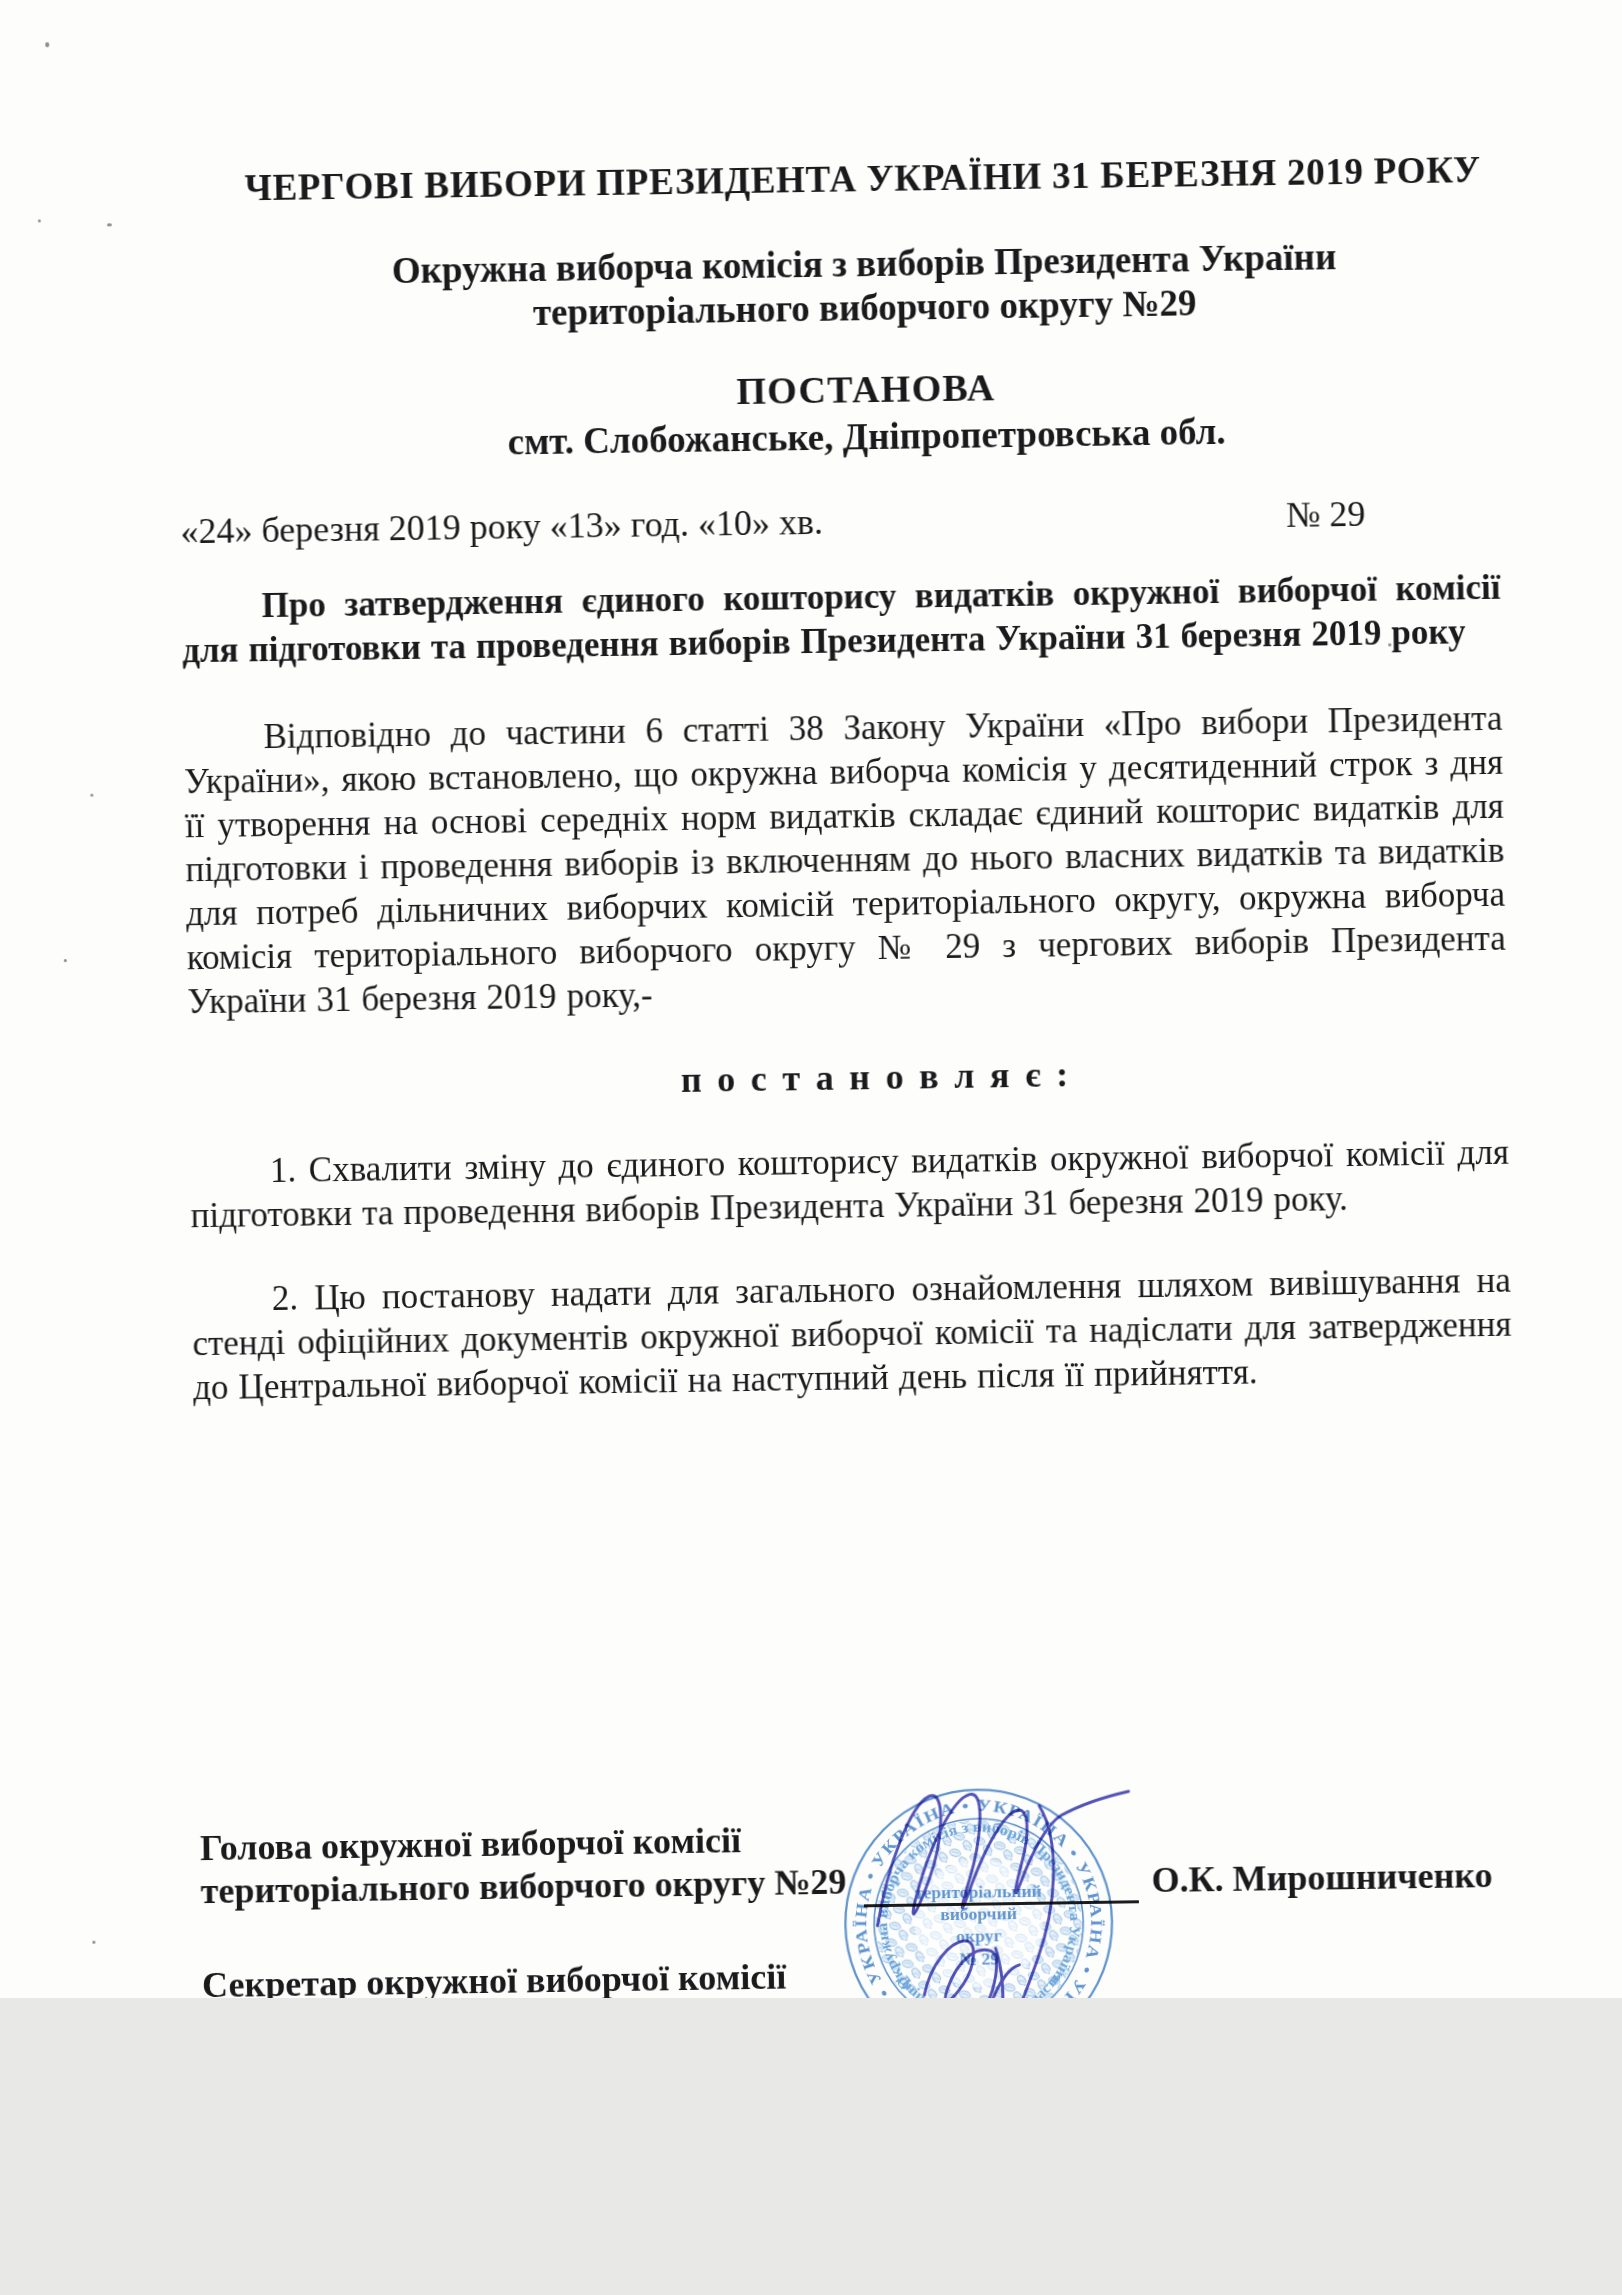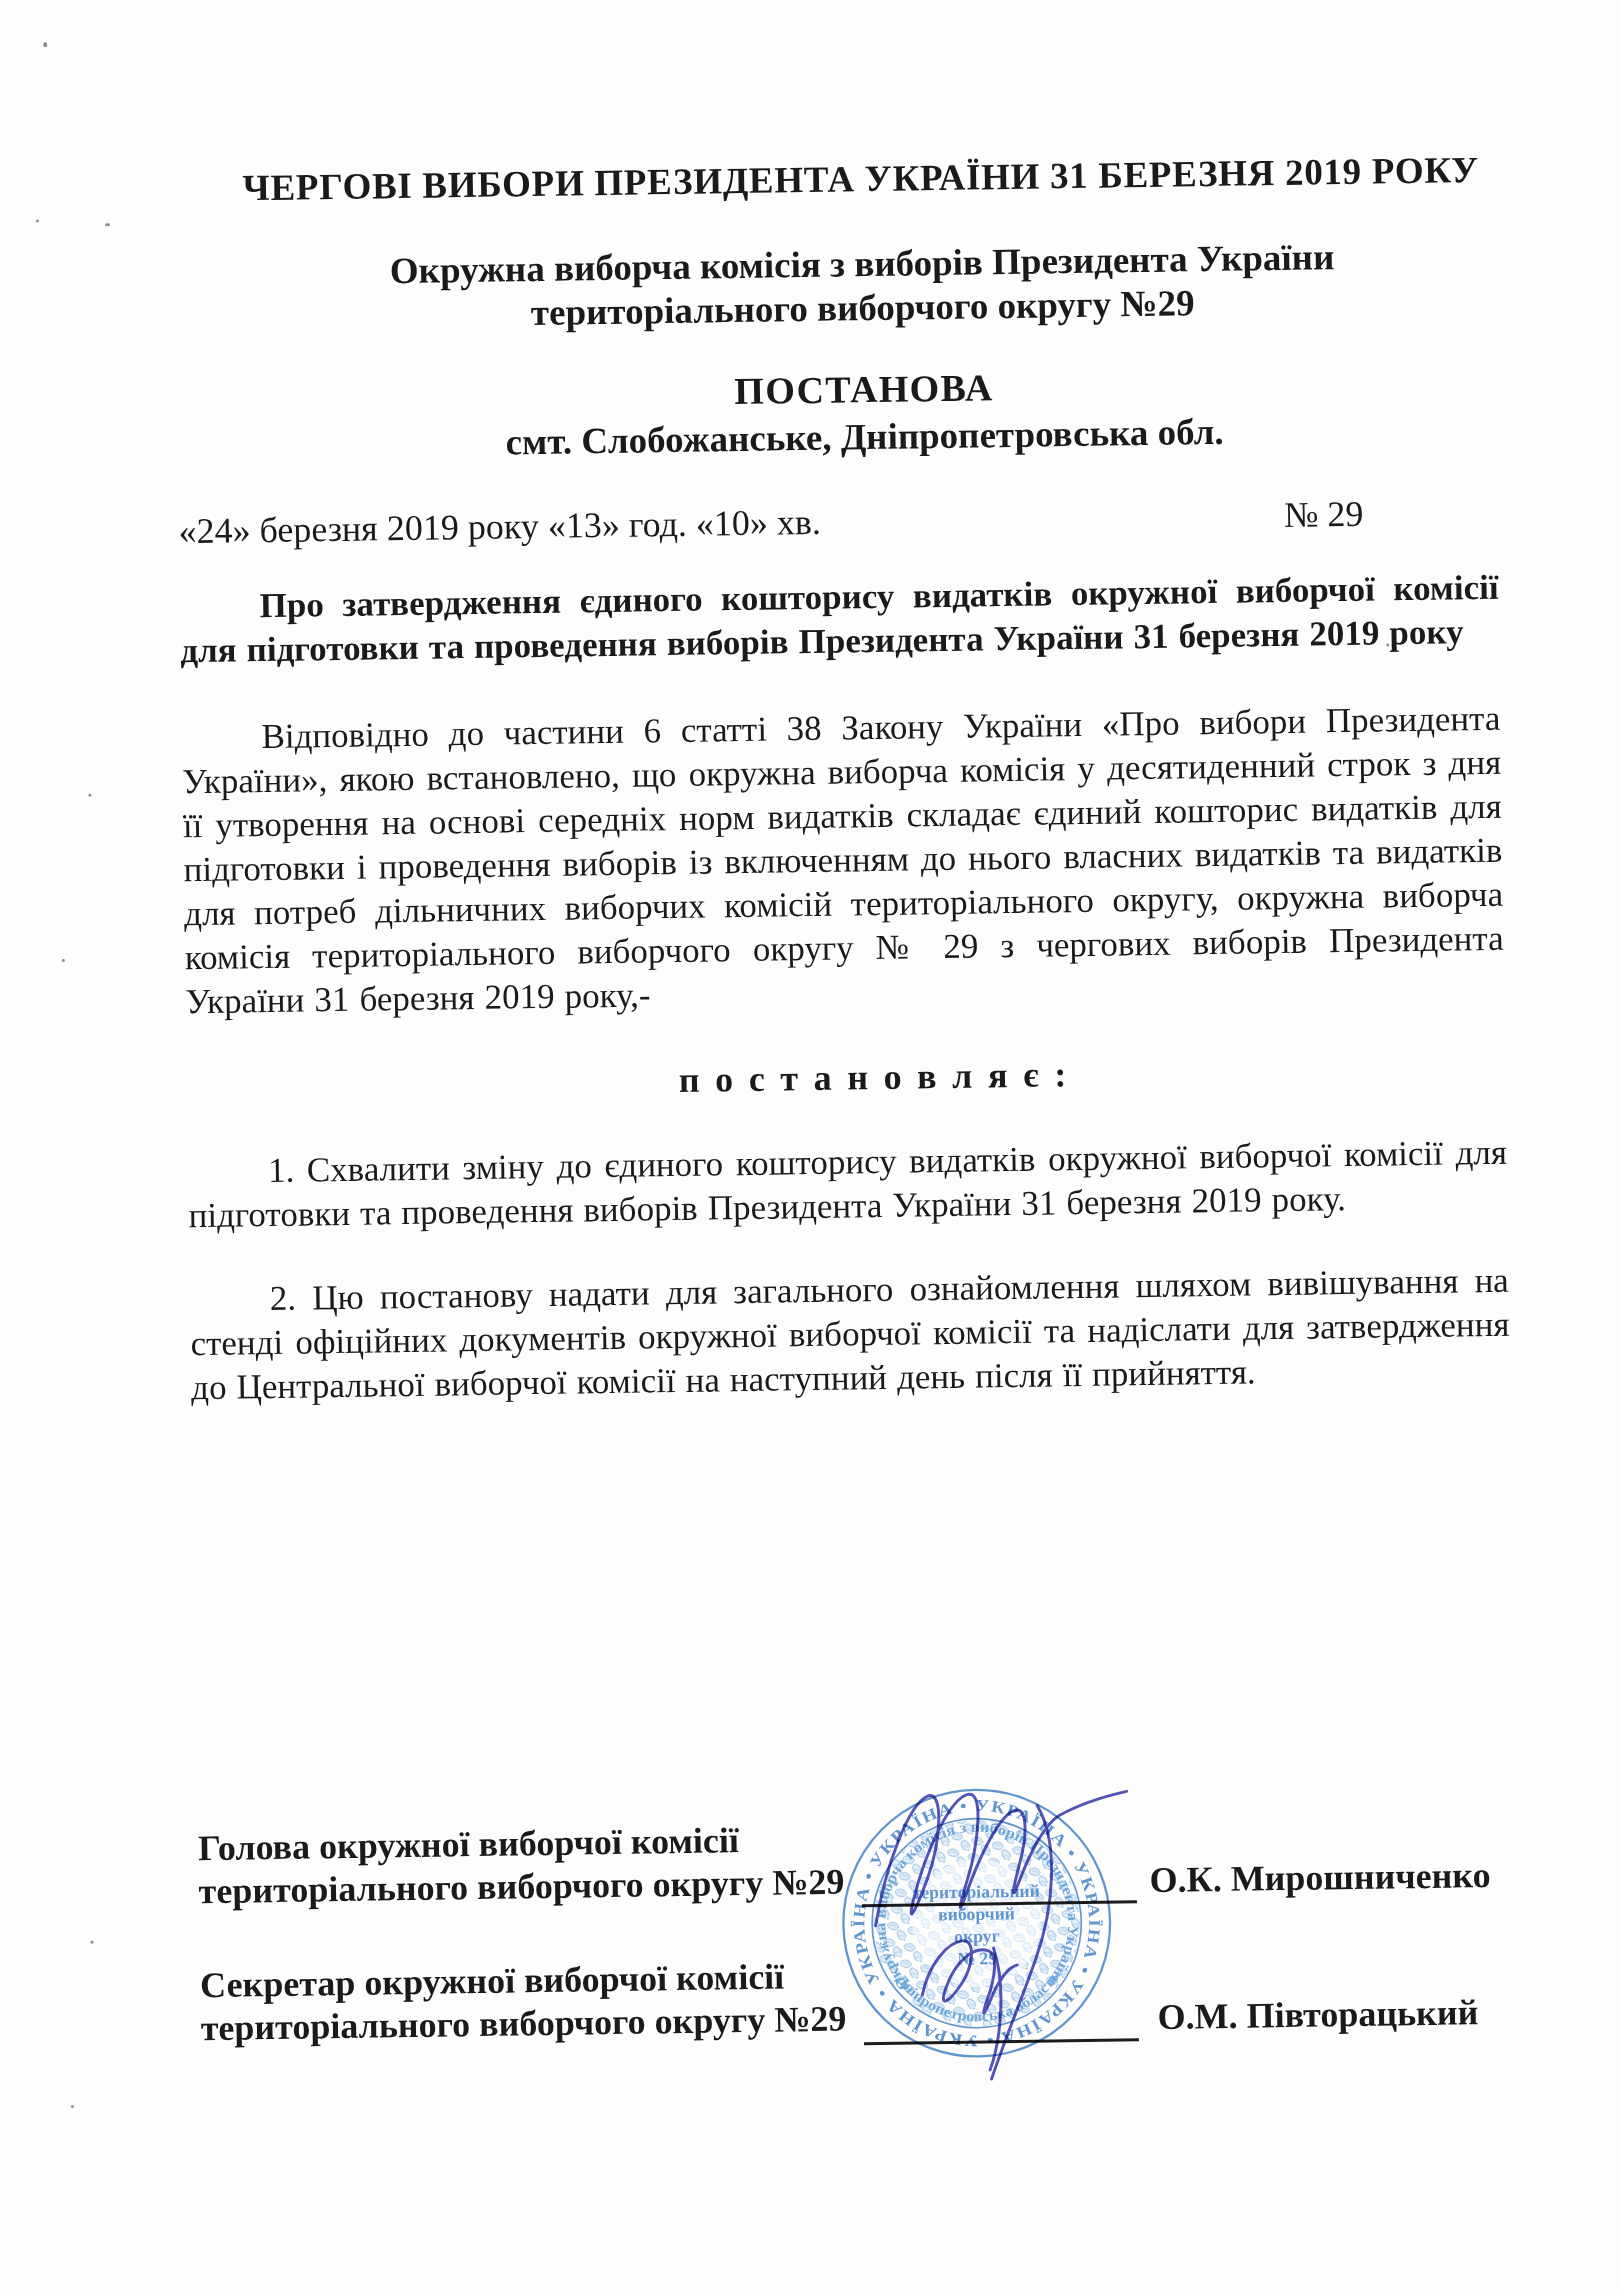--- a/index.html
+++ b/index.html
@@ -4,21 +4,21 @@
 <style>
   html,body{margin:0;padding:0;}
   body{
     width:1623px;height:2295px;
     background:#e8e8e6;
     font-family:"Liberation Serif","DejaVu Serif",serif;
     overflow:hidden;
   }
   .page{
     position:relative;
-    width:1623px;height:2295px;
+    width:1623px;height:1998px;
     background:#fdfdfc;
     color:#1a1a1c;
     overflow:hidden;
   }
   
   .scan{
     position:absolute;inset:0;
     transform:rotate(-0.85deg);
     transform-origin:50% 45%;
   }

